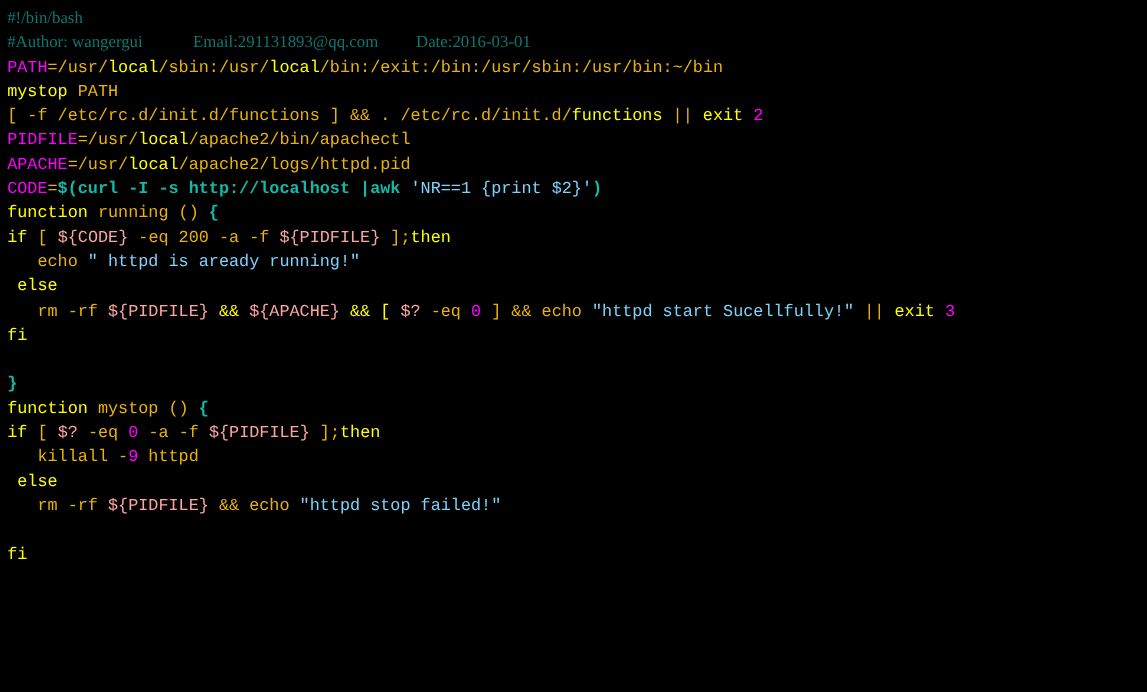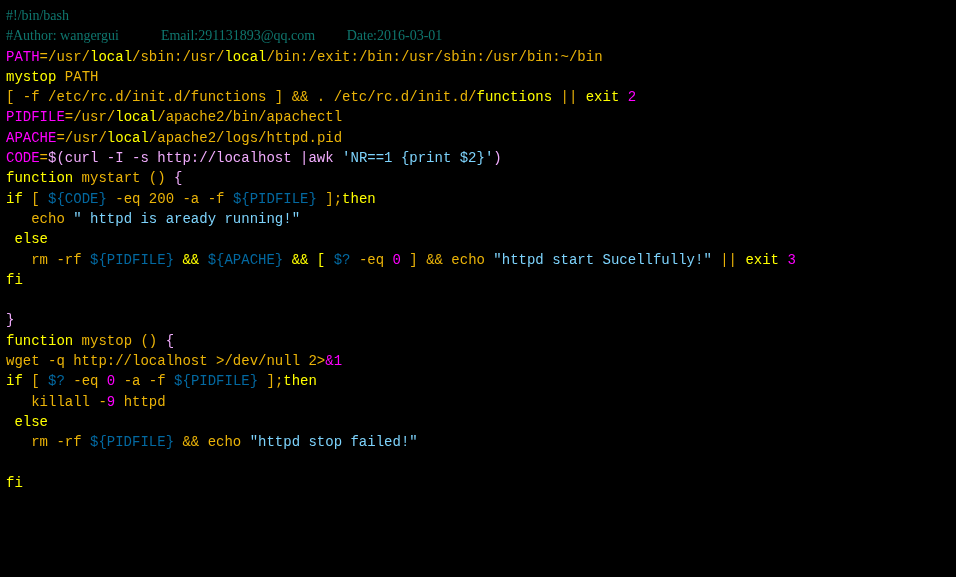--- a/index.html
+++ b/index.html
@@ -13,45 +13,44 @@
     width: 956px;
     height: 577px;
     box-sizing: border-box;
     overflow: hidden;
   }
   .line { white-space: pre; }
   .cyan { color: #0f766e; font-family: Liberation Serif, serif; }
   .magenta { color: #ff00ff; }
   .yellow { color: #ffff00; text-align: center; }
   .white { color: #eab308; }
-  .blue { color: #0369a1; margin-top: 12px; }
-  .red { color: #f0abfc; }
+  .blue { color: #fca5a5; margin-top: 12px; }
+  .red { color: #14b8a6; font-weight: bold; }
   .green { color: #7dd3fc; }
 </style>
 </head>
 <body>
 
 <div>
 <div class="line"><span class="cyan">#!/bin/bash</span></div>
 <div class="line"><span class="cyan">#Author: wangergui            Email:291131893@qq.com         Date:2016-03-01</span></div>
 <div class="line"><span class="magenta">PATH</span><span class="white">=/usr/</span><span class="yellow">local</span><span class="white">/sbin:/usr/</span><span class="yellow">local</span><span class="white">/bin:/exit:/bin:/usr/sbin:/usr/bin:~/bin</span></div>
 <div class="line"><span class="yellow">mystop</span><span class="white"> PATH</span></div>
 <div class="line"><span class="white">[ -f /etc/rc.d/init.d/functions ] &amp;&amp; . /etc/rc.d/init.d/</span><span class="yellow">functions</span><span class="white"> || </span><span class="yellow">exit</span><span class="magenta"> 2</span></div>
 <div class="line"><span class="magenta">PIDFILE</span><span class="white">=/usr/</span><span class="yellow">local</span><span class="white">/apache2/bin/apachectl</span></div>
 <div class="line"><span class="magenta">APACHE</span><span class="white">=/usr/</span><span class="yellow">local</span><span class="white">/apache2/logs/httpd.pid</span></div>
 <div class="line"><span class="magenta">CODE</span><span class="white">=</span><span class="red">$(curl -I -s http://localhost |awk </span><span class="green">'NR==1 {print $2}'</span><span class="red">)</span></div>
-<div class="line"><span class="yellow">function</span><span class="white"> mystart () </span><span class="red">{</span></div>
+<div class="line"><span class="yellow">function</span><span class="white"> running () </span><span class="red">{</span></div>
 <div class="line"><span class="yellow">if</span><span class="white"> [ </span><span class="blue">${CODE}</span><span class="white"> -eq 200 -a -f </span><span class="blue">${PIDFILE}</span><span class="white"> ];</span><span class="yellow">then</span></div>
 <div class="line"><span class="white">   echo </span><span class="green">" httpd is aready running!"</span></div>
 <div class="line"><span class="yellow"> else</span></div>
 <div class="line"><span class="white">   rm -rf </span><span class="blue">${PIDFILE}</span><span class="yellow"> &amp;&amp; </span><span class="blue">${APACHE}</span><span class="yellow"> &amp;&amp; [ </span><span class="blue">$?</span><span class="white"> -eq </span><span class="magenta">0</span><span class="white"> ] &amp;&amp; echo </span><span class="green">"httpd start Sucellfully!"</span><span class="white"> || </span><span class="yellow">exit</span><span class="magenta"> 3</span></div>
 <div class="line"><span class="yellow">fi</span></div>
 <div class="line"><span> </span></div>
 <div class="line"><span class="red">}</span></div>
 <div class="line"><span class="yellow">function</span><span class="white"> mystop () </span><span class="red">{</span></div>
-<div class="line"><span class="white">wget -q http://localhost &gt;/dev/null 2&gt;</span><span class="magenta">&amp;1</span></div>
 <div class="line"><span class="yellow">if</span><span class="white"> [ </span><span class="blue">$?</span><span class="white"> -eq </span><span class="magenta">0</span><span class="white"> -a -f </span><span class="blue">${PIDFILE}</span><span class="white"> ];</span><span class="yellow">then</span></div>
 <div class="line"><span class="white">   killall -</span><span class="magenta">9</span><span class="white"> httpd</span></div>
 <div class="line"><span class="yellow"> else</span></div>
 <div class="line"><span class="white">   rm -rf </span><span class="blue">${PIDFILE}</span><span class="white"> &amp;&amp; echo </span><span class="green">"httpd stop failed!"</span></div>
 <div class="line"><span> </span></div>
 <div class="line"><span class="yellow">fi</span></div>
 </div>
 
 </body></html>

